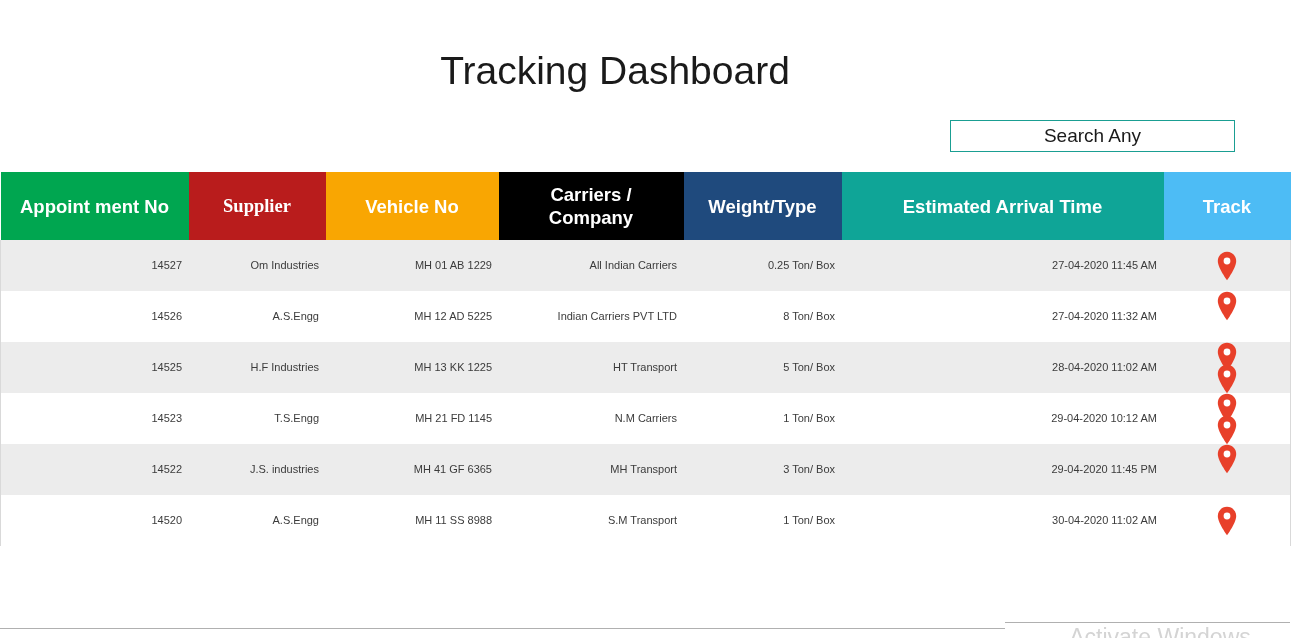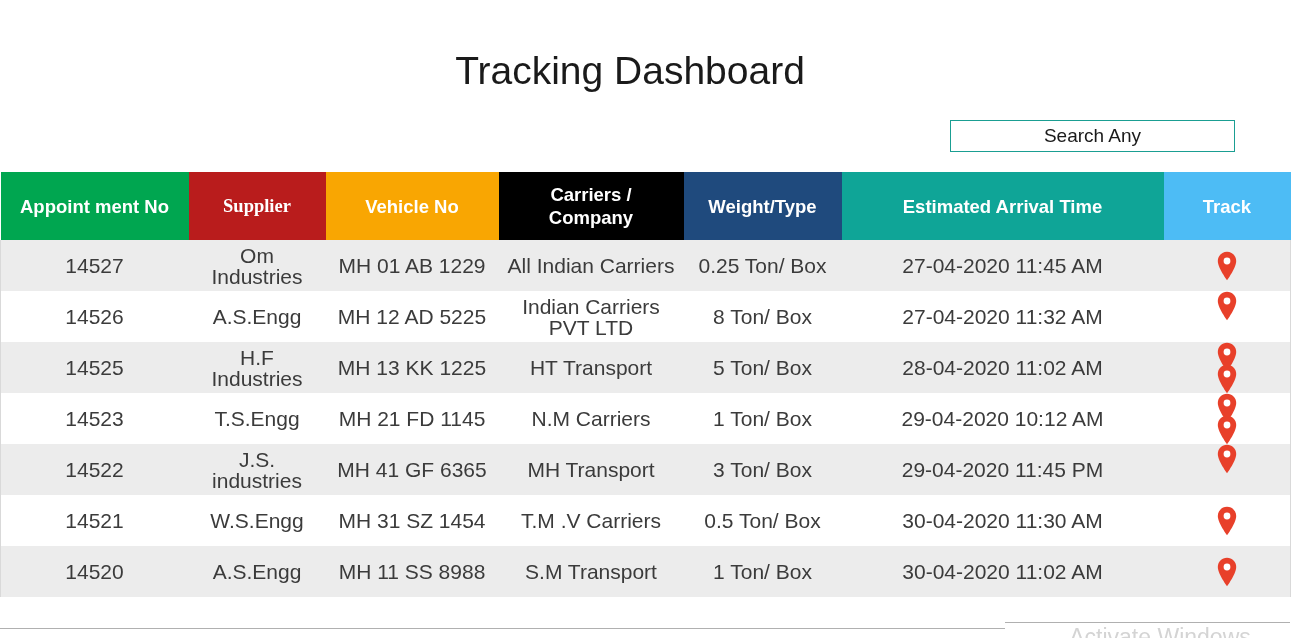--- a/index.html
+++ b/index.html
@@ -23,21 +23,20 @@
     left: 0;
     top: 20px;
     width: 1230px;
     text-align: center;
     font-size: 39px;
     font-weight: 400;
     color: #1a1a1a;
     letter-spacing: 0px;
     line-height: 50px;
     white-space: nowrap;
-    padding-left: 15px;
   }
 
   
   #search-box {
     position: absolute;
     left: 950px;
     top: 120px;
     width: 285px;
     height: 32px;
     border: 1px solid #1a9e92;
@@ -76,23 +75,23 @@
     font-size: 18.5px;
     font-weight: bold;
     text-align: center;
     vertical-align: middle;
     padding: 0 8px;
     line-height: 23px;
     border: 0;
   }
   #tracking-table td {
     height: 51px;
-    font-size: 21px;
+    font-size: 11px;
     font-weight: 400;
-    text-align: center;
+    text-align: right;
     vertical-align: middle;
     padding: 0 6px;
     line-height: 21px;
     color: #3b3b3b;
     border-left: 1px solid transparent;
   }
   #tracking-table tbody tr:nth-child(odd)  { background: #ececec; }
   #tracking-table tbody tr:nth-child(even) { background: #ffffff; }
 
   
@@ -272,49 +271,33 @@
         <td class="track-cell">
           <span class="pin-up" style="display:block">
             <svg class="map-pin" viewBox="0 0 22 30" xmlns="http://www.w3.org/2000/svg">
               <path d="M11 0.8C5.9 0.8 1.8 4.9 1.8 10c0 6.9 9.2 19.2 9.2 19.2S20.2 16.9 20.2 10C20.2 4.9 16.1 0.8 11 0.8z" fill="#e8402a"></path>
               <circle cx="11" cy="10" r="3.4" fill="#ffffff"></circle>
             </svg>
           </span>
         </td>
       </tr>
       <tr>
-        <td class="cell-appt">14521</td>
-        <td>W.S.Engg</td>
-        <td>MH 31 SZ 1454</td>
-        <td>T.M .V Carriers</td>
-        <td>0.5 Ton/ Box</td>
-        <td>30-04-2020 11:30 AM</td>
+        <td class="cell-appt">14520</td>
+        <td>A.S.Engg</td>
+        <td>MH  11 SS 8988</td>
+        <td>S.M Transport</td>
+        <td>1 Ton/ Box</td>
+        <td>30-04-2020 11:02 AM</td>
         <td class="track-cell">
           <span class="" style="display:block">
             <svg class="map-pin" viewBox="0 0 22 30" xmlns="http://www.w3.org/2000/svg">
               <path d="M11 0.8C5.9 0.8 1.8 4.9 1.8 10c0 6.9 9.2 19.2 9.2 19.2S20.2 16.9 20.2 10C20.2 4.9 16.1 0.8 11 0.8z" fill="#e8402a"></path>
               <circle cx="11" cy="10" r="3.4" fill="#ffffff"></circle>
             </svg>
           </span>
         </td>
       </tr>
-      <tr>
-        <td class="cell-appt">14520</td>
-        <td>A.S.Engg</td>
-        <td>MH  11 SS 8988</td>
-        <td>S.M Transport</td>
-        <td>1 Ton/ Box</td>
-        <td>30-04-2020 11:02 AM</td>
-        <td class="track-cell">
-          <span class="" style="display:block">
-            <svg class="map-pin" viewBox="0 0 22 30" xmlns="http://www.w3.org/2000/svg">
-              <path d="M11 0.8C5.9 0.8 1.8 4.9 1.8 10c0 6.9 9.2 19.2 9.2 19.2S20.2 16.9 20.2 10C20.2 4.9 16.1 0.8 11 0.8z" fill="#e8402a"></path>
-              <circle cx="11" cy="10" r="3.4" fill="#ffffff"></circle>
-            </svg>
-          </span>
-        </td>
-      </tr>
     </tbody>
 </table>
 
 <div id="bottom-rule"></div>
 <div id="bottom-rule-right"></div>
 <div id="activate-watermark">Activate Windows</div>
 
 </body></html>

